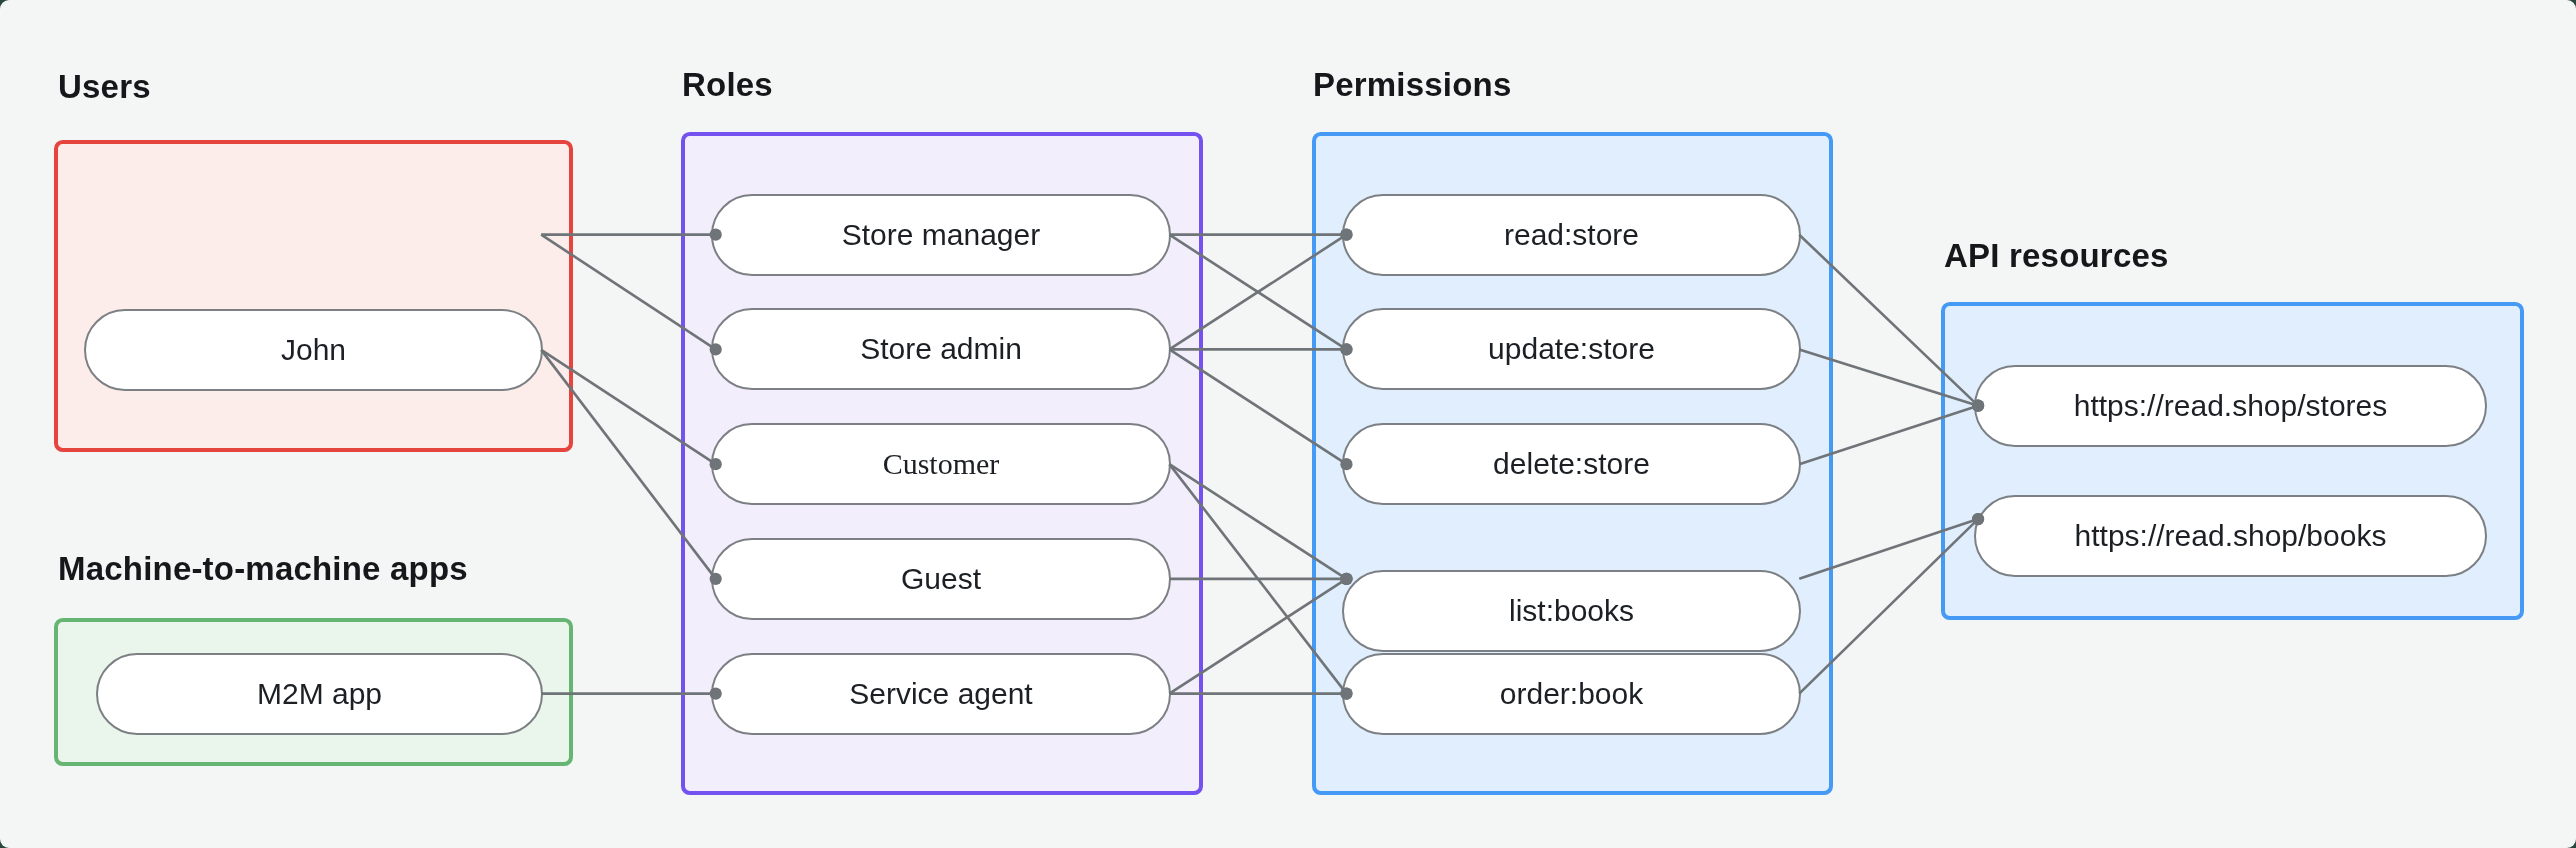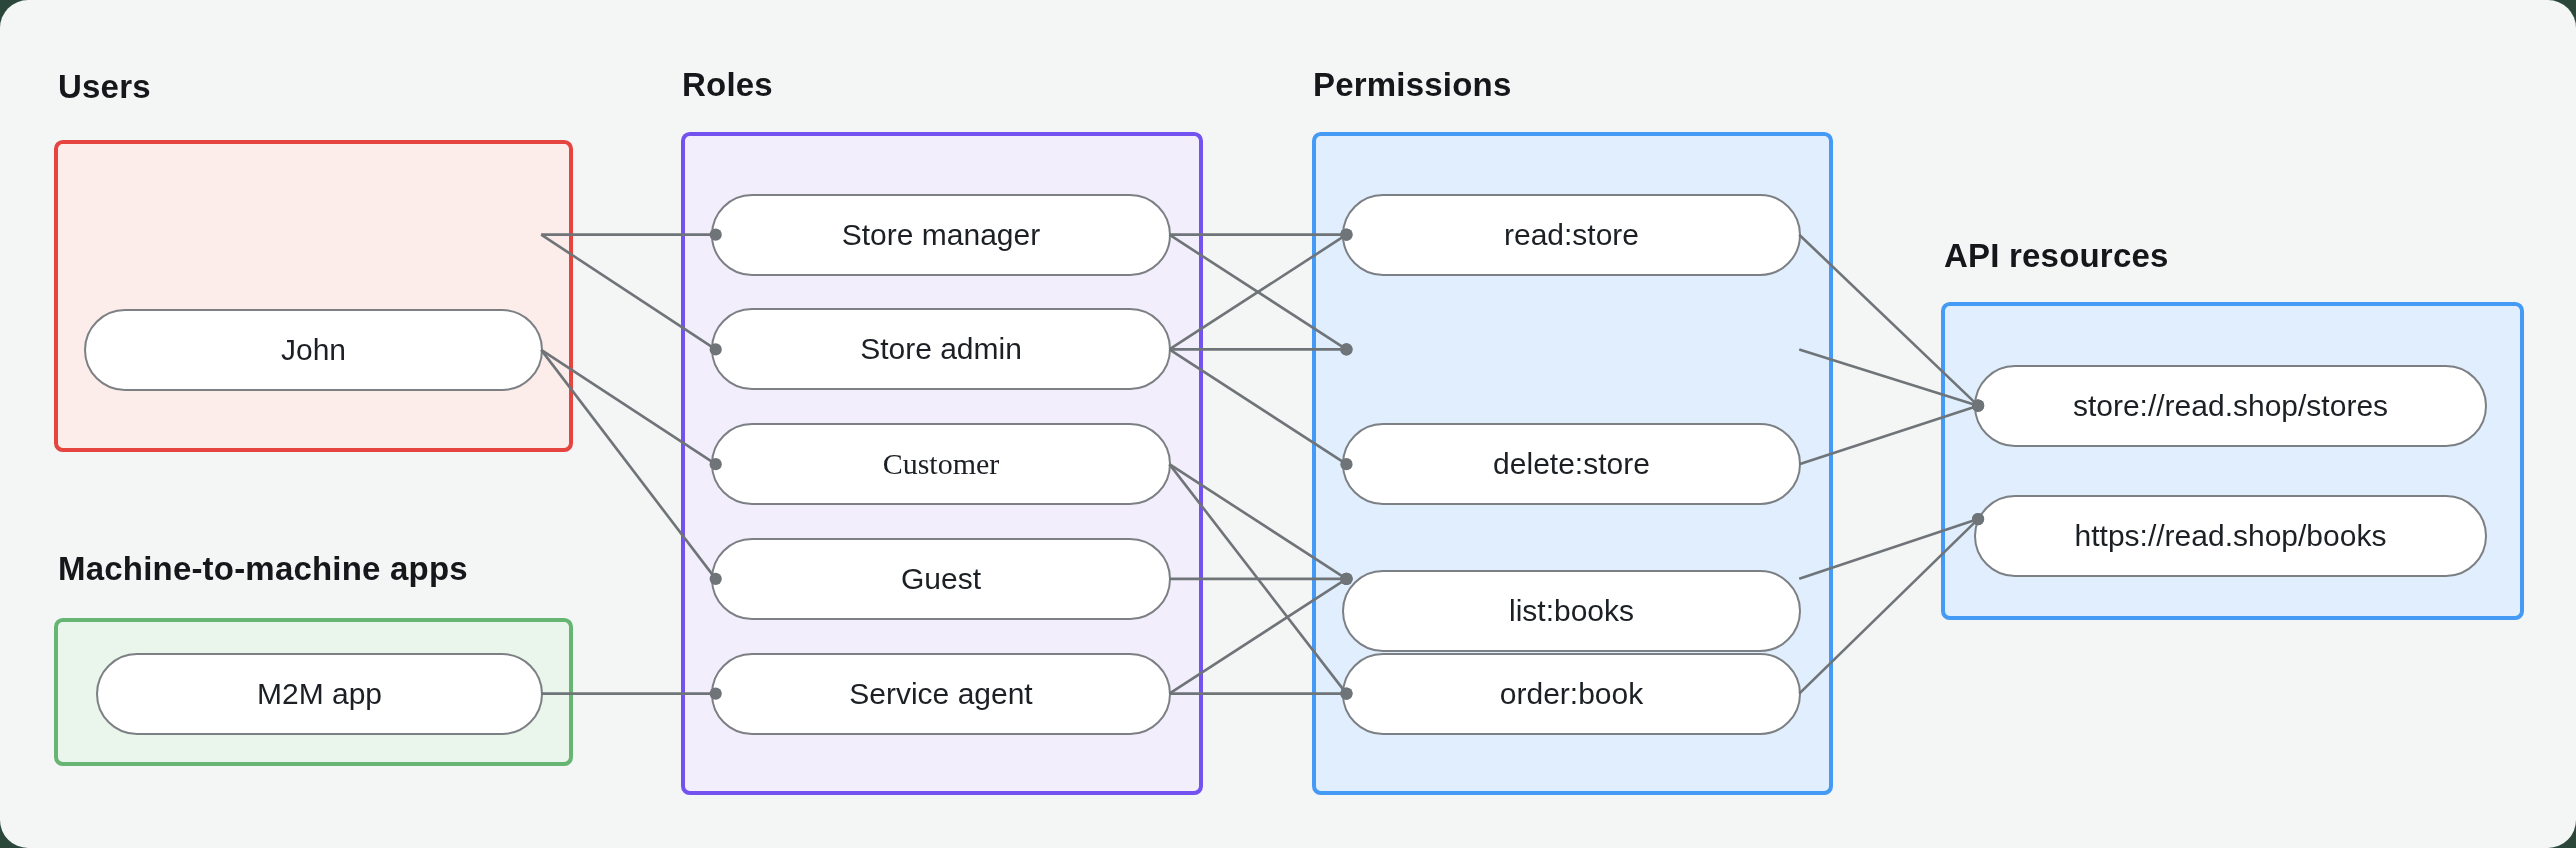--- a/index.html
+++ b/index.html
@@ -6,21 +6,21 @@
   body {
     width: 2576px; height: 848px;
     background: #2a473a;
     font-family: "Liberation Sans", "DejaVu Sans", sans-serif;
     overflow: hidden;
   }
   .card {
     position: absolute; left: 0; top: 0;
     width: 2576px; height: 848px;
     background: #f4f6f5;
-    border-radius: 28px;
+    border-radius: 9px;
     overflow: hidden;
   }
   .group-label {
     position: absolute;
     font-size: 33px;
     font-weight: 600;
     color: #15181b;
     letter-spacing: 0.2px;
     white-space: nowrap;
     z-index: 1;
@@ -110,21 +110,22 @@
     <div class="group-label" style="left: 682px; top: 66px;">Roles</div>
     <div class="group-box" style="left: 681px; top: 132px; width: 522px; height: 663px; border-color: rgb(116, 82, 240); background: rgb(243, 238, 252);"></div>
     <div class="node-pill" style="left: 711px; top: 194px; width: 460px;">Store manager</div>
     <div class="node-pill" style="left: 711px; top: 308px; width: 460px;">Store admin</div>
     <div class="node-pill" style="left: 711px; top: 423px; width: 460px; font-family: Liberation Serif, serif;">Customer</div>
     <div class="node-pill" style="left: 711px; top: 538px; width: 460px;">Guest</div>
     <div class="node-pill" style="left: 711px; top: 653px; width: 460px;">Service agent</div>
     <div class="group-label" style="left: 1313px; top: 66px;">Permissions</div>
     <div class="group-box" style="left: 1312px; top: 132px; width: 521px; height: 663px; border-color: rgb(69, 154, 245); background: rgb(224, 238, 253);"></div>
     <div class="node-pill" style="left: 1342px; top: 194px; width: 459px;">read:store</div>
+    <div class="node-pill" style="left: 1342px; top: 308px; width: 459px;">update:store</div>
     <div class="node-pill" style="left: 1342px; top: 423px; width: 459px;">delete:store</div>
     <div class="node-pill" style="left: 1342px; top: 570px; width: 459px;">list:books</div>
     <div class="node-pill" style="left: 1342px; top: 653px; width: 459px;">order:book</div>
     <div class="group-label" style="left: 1944px; top: 237px;">API resources</div>
     <div class="group-box" style="left: 1941px; top: 302px; width: 583px; height: 318px; border-color: rgb(69, 154, 245); background: rgb(224, 238, 253);"></div>
-    <div class="node-pill" style="left: 1974px; top: 365px; width: 513px;">store://read.shop/stores</div>
+    <div class="node-pill" style="left: 1974px; top: 365px; width: 513px;">https://read.shop/stores</div>
     <div class="node-pill" style="left: 1974px; top: 478px; width: 513px; margin-top: 17px;">https://read.shop/books</div>
   </div>
 
 
 </body></html>

